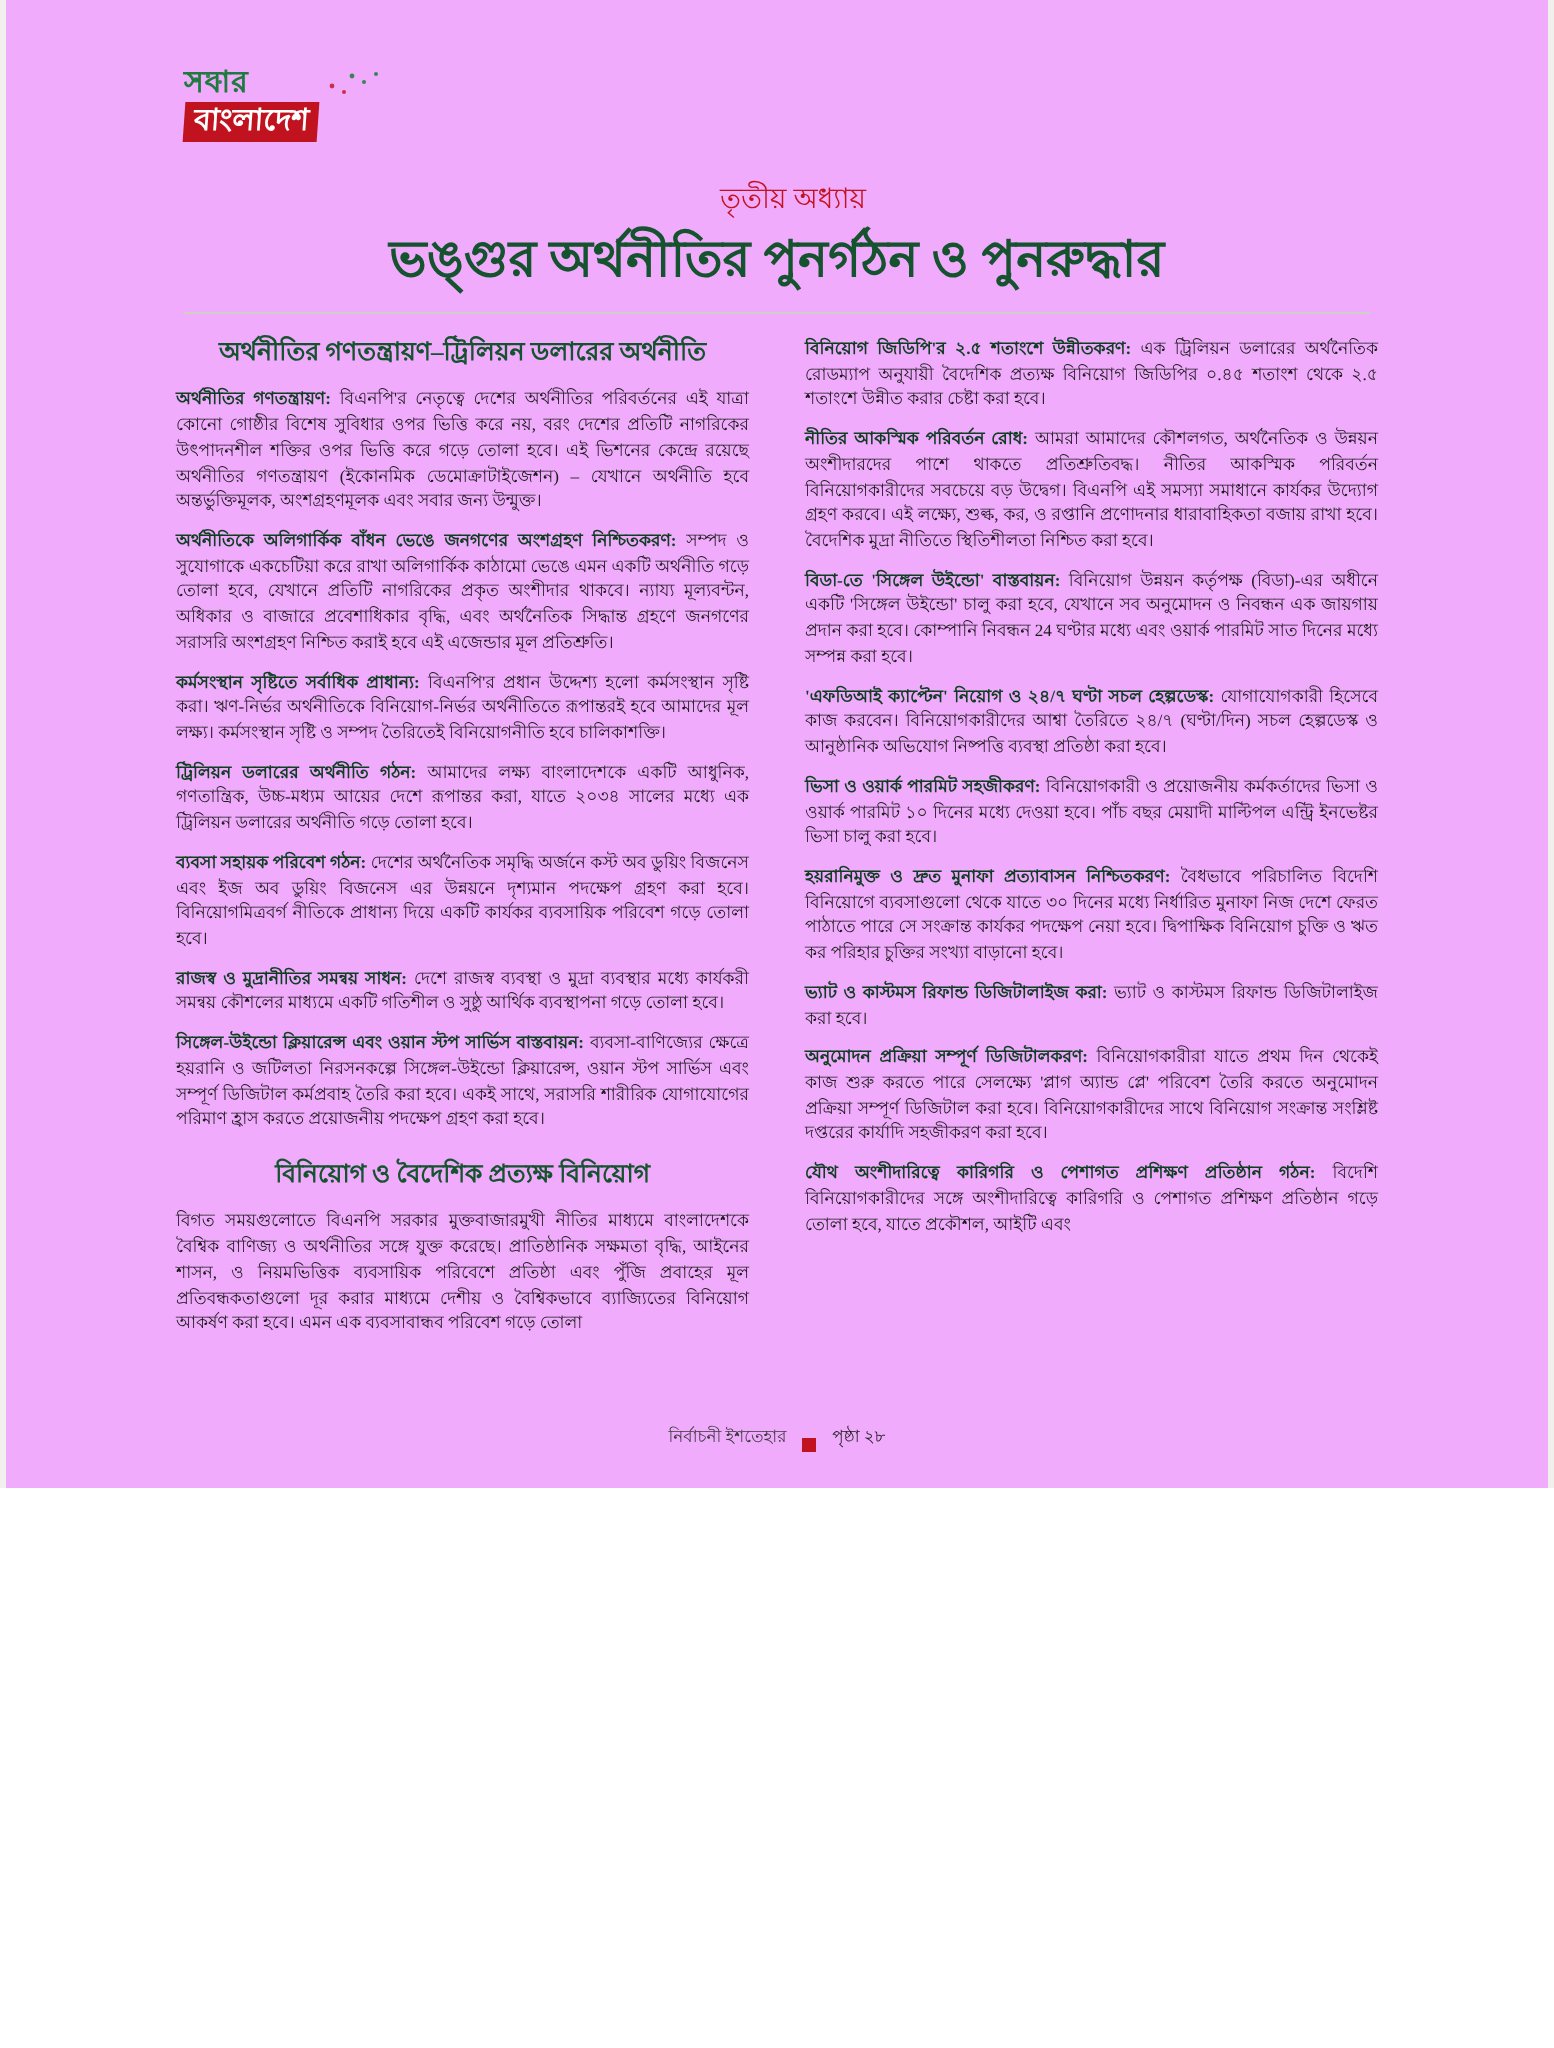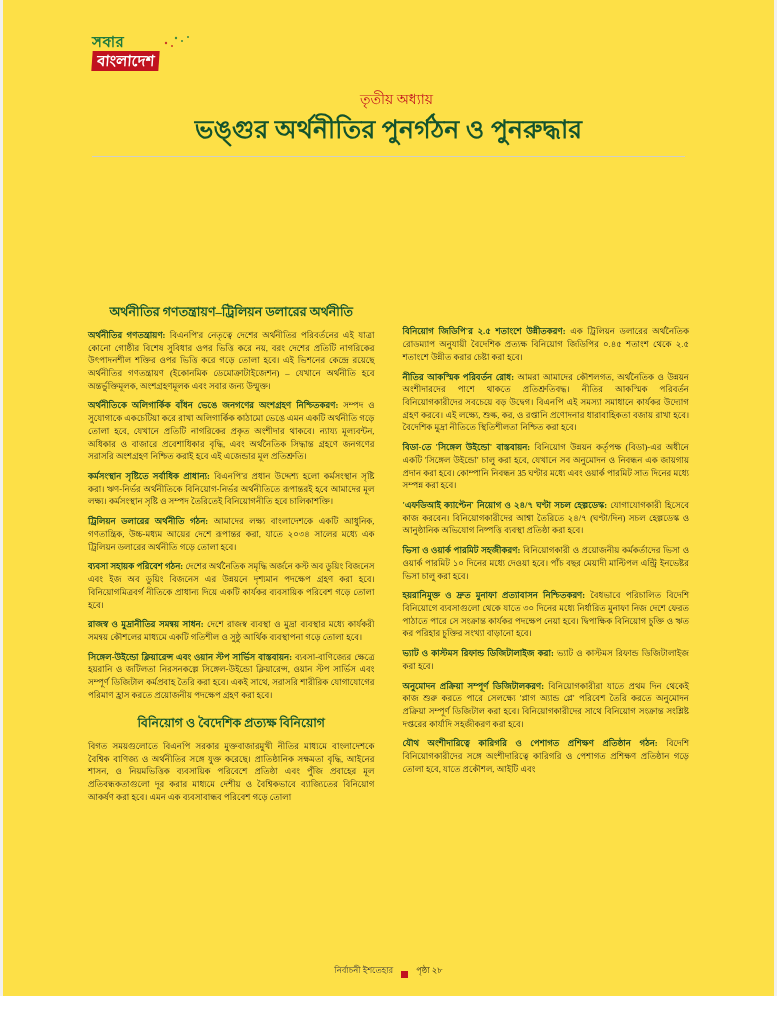--- a/index.html
+++ b/index.html
@@ -7,22 +7,22 @@
   body {
     width: 777px;
     height: 1024px;
     background: #ffffff;
     font-family: "Liberation Serif", "DejaVu Serif", serif;
     overflow: hidden;
   }
   .page {
     position: relative;
     width: 777px;
-    height: 996px;
-    background: #fde047;
+    height: 744px;
+    background: #f0abfc;
     padding: 0;
   }
   
   .page::before {
     content: "";
     position: absolute;
     left: 0; top: 0; right: 0; bottom: 0;
     border-left: 3px solid #f2f0ec;
     border-right: 3px solid #f2f0ec;
     pointer-events: none;
@@ -93,21 +93,20 @@
 
   
   .columns {
     position: absolute;
     left: 88px;
     right: 88px;
     top: 168px;
     bottom: 56px;
     display: flex;
     gap: 28px;
-    align-items: center;
   }
   .col {
     width: 290px;
     font-size: 8.6px;
     line-height: 1.48;
     color: #1b1b1b;
     text-align: justify;
   }
   .col-head {
     font-size: 12.6px;
@@ -191,21 +190,21 @@
       <p><span class="lead">রাজস্ব ও মুদ্রানীতির সমন্বয় সাধন:</span><span> দেশে রাজস্ব ব্যবস্থা ও মুদ্রা ব্যবস্থার মধ্যে কার্যকরী সমন্বয় কৌশলের মাধ্যমে একটি গতিশীল ও সুষ্ঠু আর্থিক ব্যবস্থাপনা গড়ে তোলা হবে।</span></p>
       <p><span class="lead">সিঙ্গেল-উইন্ডো ক্লিয়ারেন্স এবং ওয়ান স্টপ সার্ভিস বাস্তবায়ন:</span><span> ব্যবসা-বাণিজ্যের ক্ষেত্রে হয়রানি ও জটিলতা নিরসনকল্পে সিঙ্গেল-উইন্ডো ক্লিয়ারেন্স, ওয়ান স্টপ সার্ভিস এবং সম্পূর্ণ ডিজিটাল কর্মপ্রবাহ তৈরি করা হবে। একই সাথে, সরাসরি শারীরিক যোগাযোগের পরিমাণ হ্রাস করতে প্রয়োজনীয় পদক্ষেপ গ্রহণ করা হবে।</span></p>
 
       <div class="sec-head">বিনিয়োগ ও বৈদেশিক প্রত্যক্ষ বিনিয়োগ</div>
       <p class="plain">বিগত সময়গুলোতে বিএনপি সরকার মুক্তবাজারমুখী নীতির মাধ্যমে বাংলাদেশকে বৈশ্বিক বাণিজ্য ও অর্থনীতির সঙ্গে যুক্ত করেছে। প্রাতিষ্ঠানিক সক্ষমতা বৃদ্ধি, আইনের শাসন, ও নিয়মভিত্তিক ব্যবসায়িক পরিবেশে প্রতিষ্ঠা এবং পুঁজি প্রবাহের মূল প্রতিবন্ধকতাগুলো দূর করার মাধ্যমে দেশীয় ও বৈশ্বিকভাবে ব্যাজ্যিতের বিনিয়োগ আকর্ষণ করা হবে। এমন এক ব্যবসাবান্ধব পরিবেশ গড়ে তোলা</p>
     </div>
 
     <div class="col">
       <p><span class="lead">বিনিয়োগ জিডিপি'র ২.৫ শতাংশে উন্নীতকরণ:</span><span> এক ট্রিলিয়ন ডলারের অর্থনৈতিক রোডম্যাপ অনুযায়ী বৈদেশিক প্রত্যক্ষ বিনিয়োগ জিডিপির ০.৪৫ শতাংশ থেকে ২.৫ শতাংশে উন্নীত করার চেষ্টা করা হবে।</span></p>
       <p><span class="lead">নীতির আকস্মিক পরিবর্তন রোধ:</span><span> আমরা আমাদের কৌশলগত, অর্থনৈতিক ও উন্নয়ন অংশীদারদের পাশে থাকতে প্রতিশ্রুতিবদ্ধ। নীতির আকস্মিক পরিবর্তন বিনিয়োগকারীদের সবচেয়ে বড় উদ্বেগ। বিএনপি এই সমস্যা সমাধানে কার্যকর উদ্যোগ গ্রহণ করবে। এই লক্ষ্যে, শুল্ক, কর, ও রপ্তানি প্রণোদনার ধারাবাহিকতা বজায় রাখা হবে। বৈদেশিক মুদ্রা নীতিতে স্থিতিশীলতা নিশ্চিত করা হবে।</span></p>
-      <p><span class="lead">বিডা-তে 'সিঙ্গেল উইন্ডো' বাস্তবায়ন:</span><span> বিনিয়োগ উন্নয়ন কর্তৃপক্ষ (বিডা)-এর অধীনে একটি 'সিঙ্গেল উইন্ডো' চালু করা হবে, যেখানে সব অনুমোদন ও নিবন্ধন এক জায়গায় প্রদান করা হবে। কোম্পানি নিবন্ধন 35 ঘণ্টার মধ্যে এবং ওয়ার্ক পারমিট সাত দিনের মধ্যে সম্পন্ন করা হবে।</span></p>
+      <p><span class="lead">বিডা-তে 'সিঙ্গেল উইন্ডো' বাস্তবায়ন:</span><span> বিনিয়োগ উন্নয়ন কর্তৃপক্ষ (বিডা)-এর অধীনে একটি 'সিঙ্গেল উইন্ডো' চালু করা হবে, যেখানে সব অনুমোদন ও নিবন্ধন এক জায়গায় প্রদান করা হবে। কোম্পানি নিবন্ধন 24 ঘণ্টার মধ্যে এবং ওয়ার্ক পারমিট সাত দিনের মধ্যে সম্পন্ন করা হবে।</span></p>
       <p><span class="lead">'এফডিআই ক্যাপ্টেন' নিয়োগ ও ২৪/৭ ঘণ্টা সচল হেল্পডেস্ক:</span><span> যোগাযোগকারী হিসেবে কাজ করবেন। বিনিয়োগকারীদের আশ্বা তৈরিতে ২৪/৭ (ঘণ্টা/দিন) সচল হেল্পডেস্ক ও আনুষ্ঠানিক অভিযোগ নিষ্পত্তি ব্যবস্থা প্রতিষ্ঠা করা হবে।</span></p>
       <p><span class="lead">ভিসা ও ওয়ার্ক পারমিট সহজীকরণ:</span><span> বিনিয়োগকারী ও প্রয়োজনীয় কর্মকর্তাদের ভিসা ও ওয়ার্ক পারমিট ১০ দিনের মধ্যে দেওয়া হবে। পাঁচ বছর মেয়াদী মাল্টিপল এন্ট্রি ইনভেষ্টর ভিসা চালু করা হবে।</span></p>
       <p><span class="lead">হয়রানিমুক্ত ও দ্রুত মুনাফা প্রত্যাবাসন নিশ্চিতকরণ:</span><span> বৈধভাবে পরিচালিত বিদেশি বিনিয়োগে ব্যবসাগুলো থেকে যাতে ৩০ দিনের মধ্যে নির্ধারিত মুনাফা নিজ দেশে ফেরত পাঠাতে পারে সে সংক্রান্ত কার্যকর পদক্ষেপ নেয়া হবে। দ্বিপাক্ষিক বিনিয়োগ চুক্তি ও ঋত কর পরিহার চুক্তির সংখ্যা বাড়ানো হবে।</span></p>
       <p><span class="lead">ভ্যাট ও কাস্টমস রিফান্ড ডিজিটালাইজ করা:</span><span> ভ্যাট ও কাস্টমস রিফান্ড ডিজিটালাইজ করা হবে।</span></p>
       <p><span class="lead">অনুমোদন প্রক্রিয়া সম্পূর্ণ ডিজিটালকরণ:</span><span> বিনিয়োগকারীরা যাতে প্রথম দিন থেকেই কাজ শুরু করতে পারে সেলক্ষ্যে 'প্লাগ অ্যান্ড প্লে' পরিবেশ তৈরি করতে অনুমোদন প্রক্রিয়া সম্পূর্ণ ডিজিটাল করা হবে। বিনিয়োগকারীদের সাথে বিনিয়োগ সংক্রান্ত সংশ্লিষ্ট দপ্তরের কার্যাদি সহজীকরণ করা হবে।</span></p>
       <p><span class="lead">যৌথ অংশীদারিত্বে কারিগরি ও পেশাগত প্রশিক্ষণ প্রতিষ্ঠান গঠন:</span><span> বিদেশি বিনিয়োগকারীদের সঙ্গে অংশীদারিত্বে কারিগরি ও পেশাগত প্রশিক্ষণ প্রতিষ্ঠান গড়ে তোলা হবে, যাতে প্রকৌশল, আইটি এবং</span></p>
     </div>
   </div>
 
   <div class="footer">

